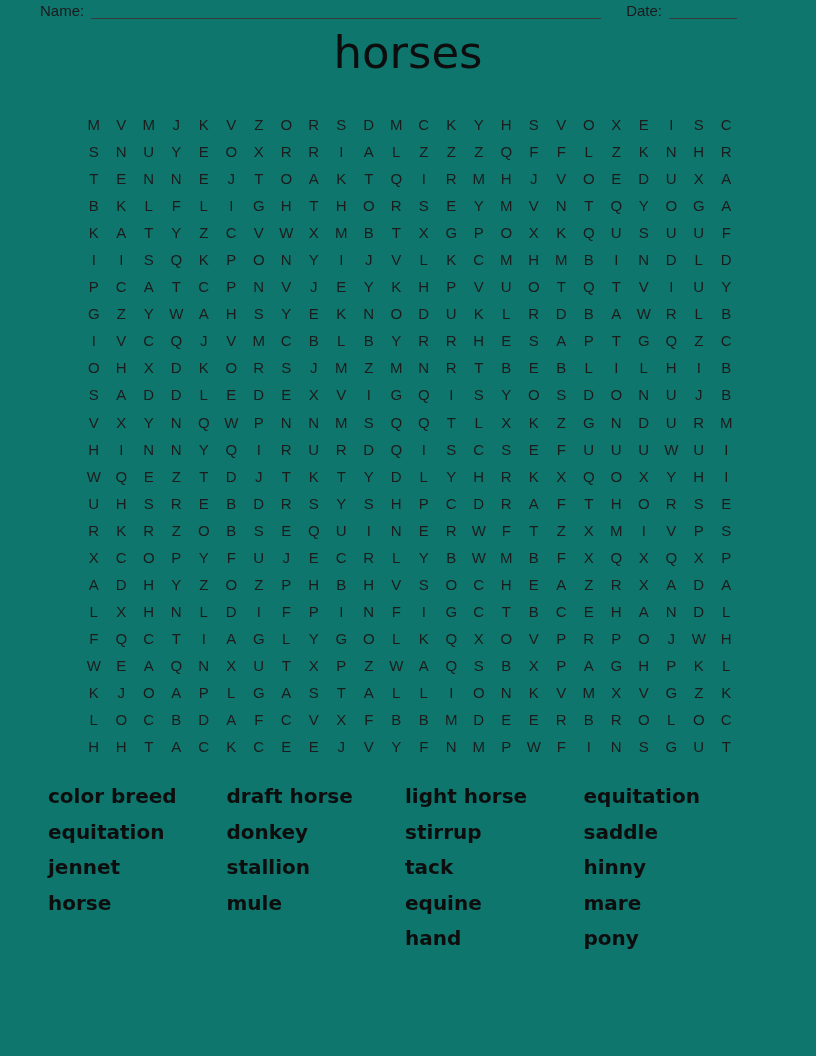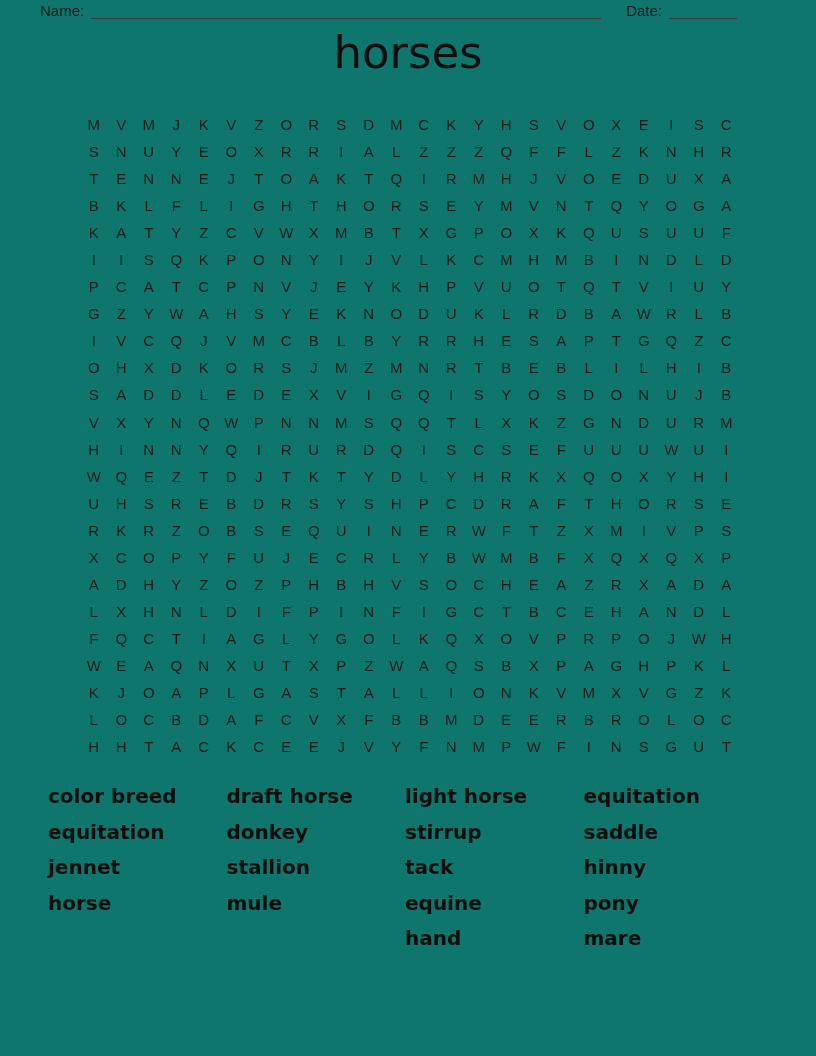--- a/index.html
+++ b/index.html
@@ -698,18 +698,18 @@
         <div class="word">light horse</div>
         <div class="word">stirrup</div>
         <div class="word">tack</div>
         <div class="word">equine</div>
         <div class="word">hand</div>
       </div>
       <div class="word-col">
         <div class="word">equitation</div>
         <div class="word">saddle</div>
         <div class="word">hinny</div>
+        <div class="word">mare</div>
         <div class="word">pony</div>
-        <div class="word">mare</div>
       </div>
     </div>
 
 </div>
 
 </body></html>

